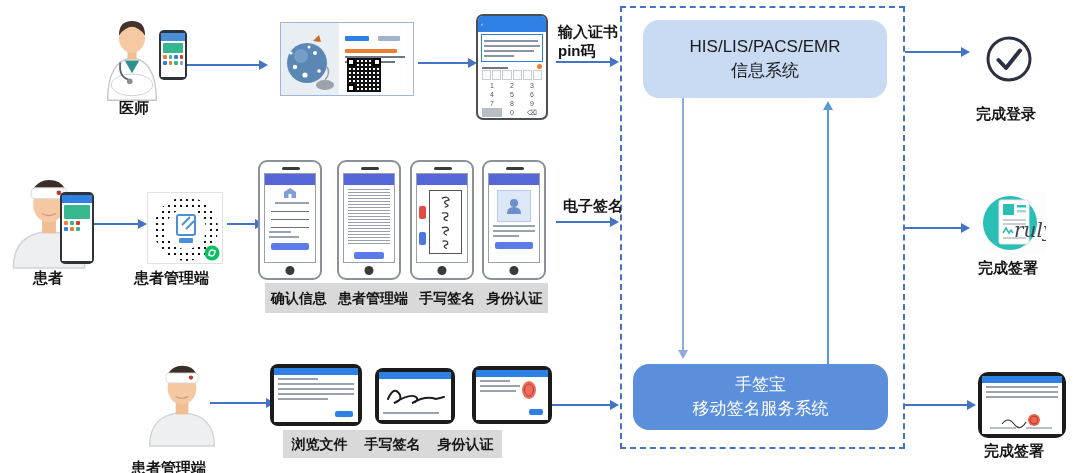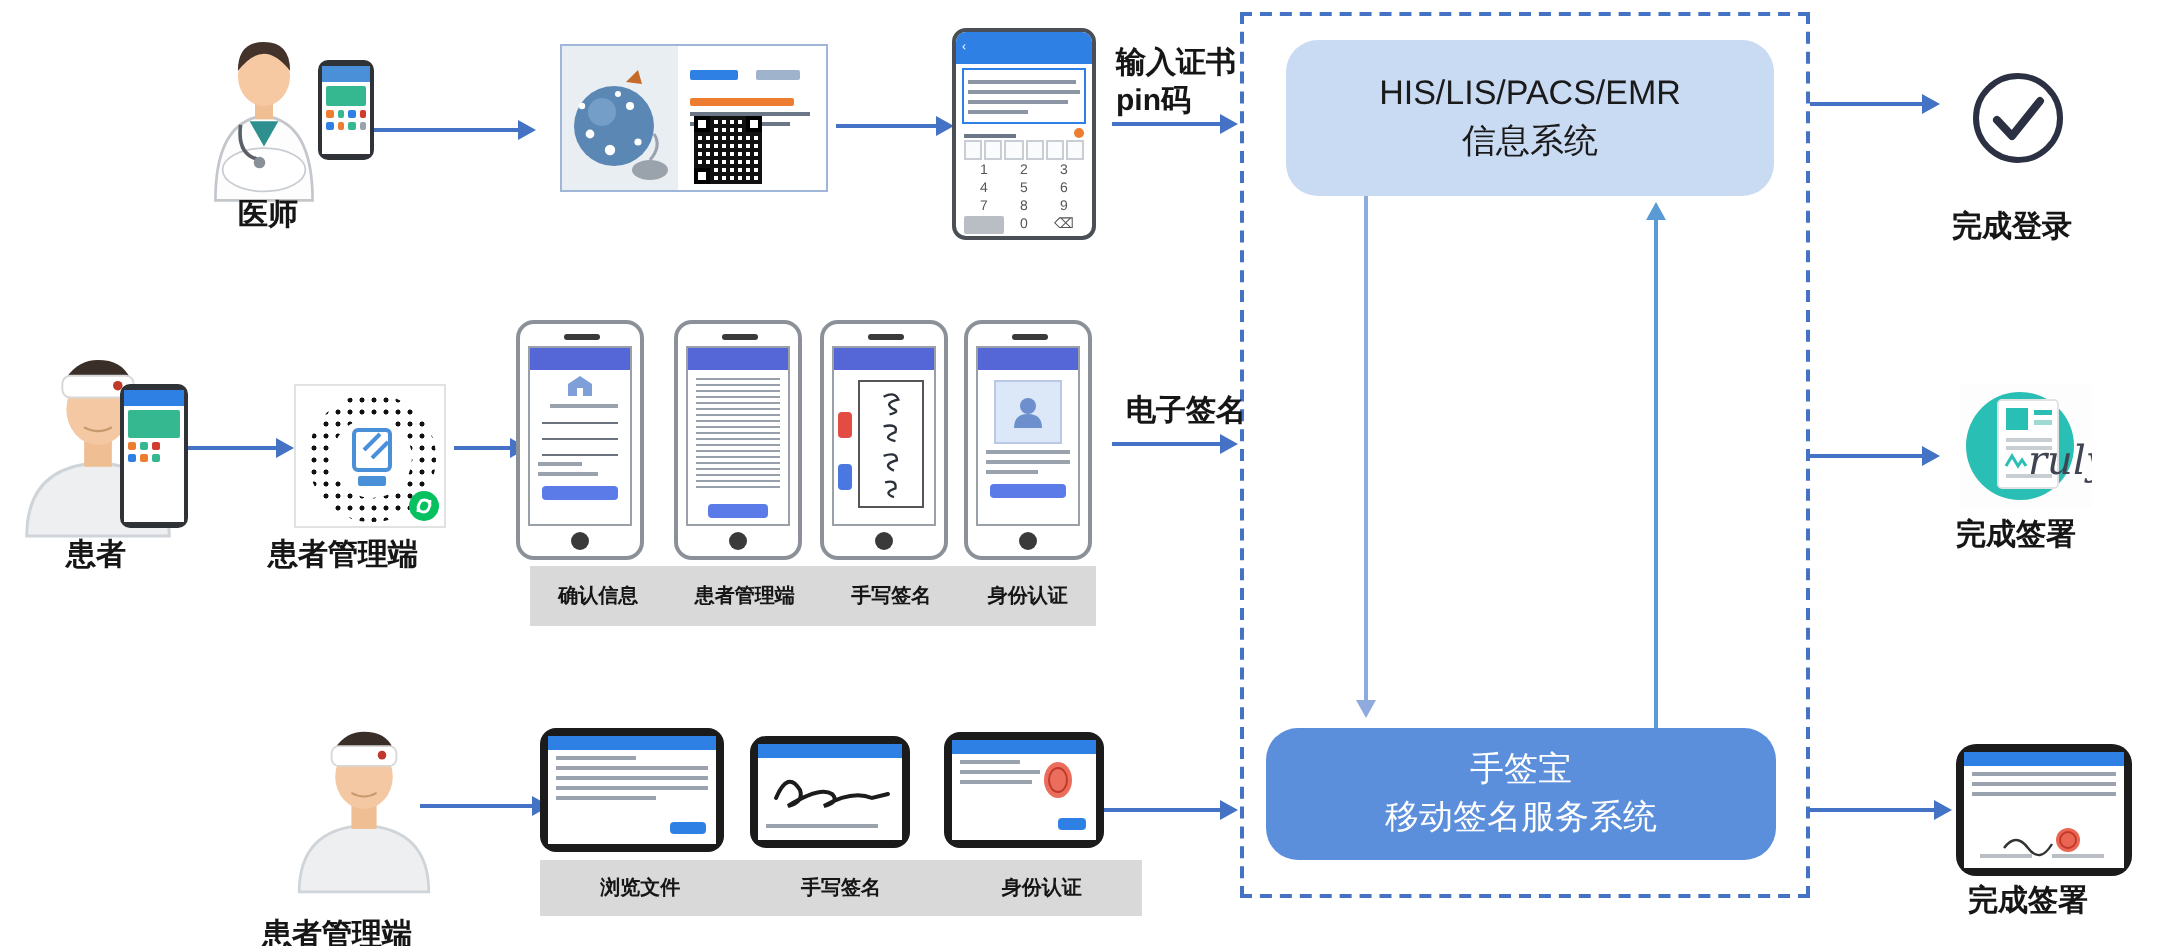--- a/index.html
+++ b/index.html
@@ -24,21 +24,21 @@
   
   .bigbox{position:absolute;left:620px;top:6px;width:285px;height:443px;
           border:2px dashed #4472C4;background:#fff;box-sizing:border-box;}
   .sysbox{position:absolute;border-radius:16px;display:flex;flex-direction:column;
           align-items:center;justify-content:center;text-align:center;font-size:17px;line-height:24px;}
   .sys-his{left:643px;top:20px;width:244px;height:78px;background:#C9DAF3;color:#1a1a1a;}
   .sys-sqb{left:633px;top:364px;width:255px;height:66px;background:#5B8EDB;color:#fff;}
 
   
   .strip{position:absolute;background:#D9D9D9;display:flex;align-items:center;justify-content:space-around;}
-  .strip .lbl{font-size:10px;}
+  .strip .lbl{font-size:14px;}
 
   
   .mphone{position:absolute;width:64px;height:120px;background:#fff;border:2px solid #8C9199;
           border-radius:9px;box-sizing:border-box;}
   .spk{position:absolute;left:22px;top:5px;width:18px;height:3px;background:#3a3a3a;border-radius:2px;}
   .home{position:absolute;left:50%;bottom:3px;transform:translateX(-50%);width:9px;height:9px;
         border-radius:50%;background:#3a3a3a;}
   .mscreen{position:absolute;left:4px;right:4px;top:11px;bottom:15px;border:1px solid #9aa0a8;
            background:#fff;overflow:hidden;}
   .mhead{height:11px;background:#5566D6;}
@@ -422,20 +422,20 @@
       <div class="gline" style="width:40px"></div>
         <div class="gline" style="width:36px"></div>
       <svg width="18" height="20" viewBox="0 0 18 20" style="position:absolute;right:10px;top:10px">
         <ellipse cx="9" cy="10" rx="7" ry="9" fill="#E8543F" opacity="0.85"></ellipse>
         <ellipse cx="9" cy="10" rx="4.5" ry="6" fill="none" stroke="#C0392B" stroke-width="1"></ellipse>
       </svg>
       <span class="tbtn" style="width:14px"></span>
     </div>
   </div>
 
-  <div class="strip" style="left:270px;top:430px;width:301px;height:28px">
+  <div class="strip" style="left:283px;top:430px;width:219px;height:28px">
     <span class="lbl">浏览文件</span>
     <span class="lbl">手写签名</span>
     <span class="lbl">身份认证</span>
   </div>
   <div class="arr" style="left:552px;top:404px;width:58px"></div>
 
 </div>
 
 </body></html>

